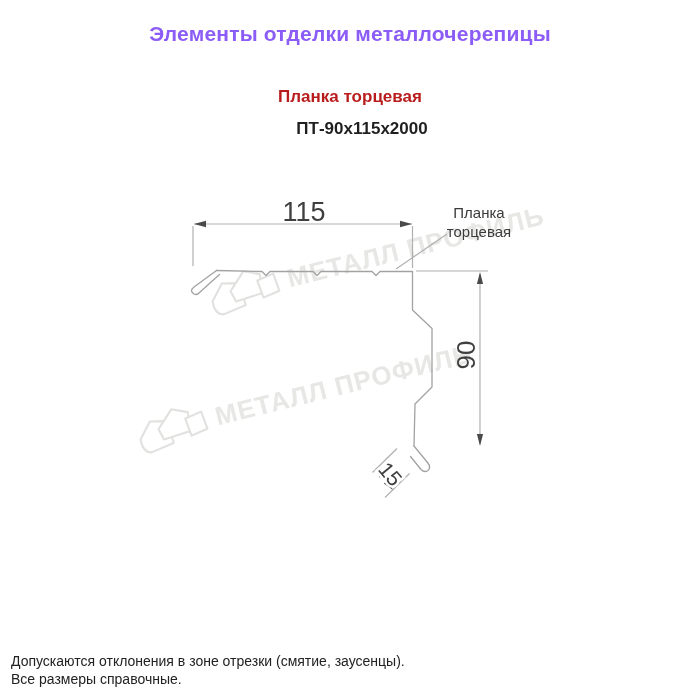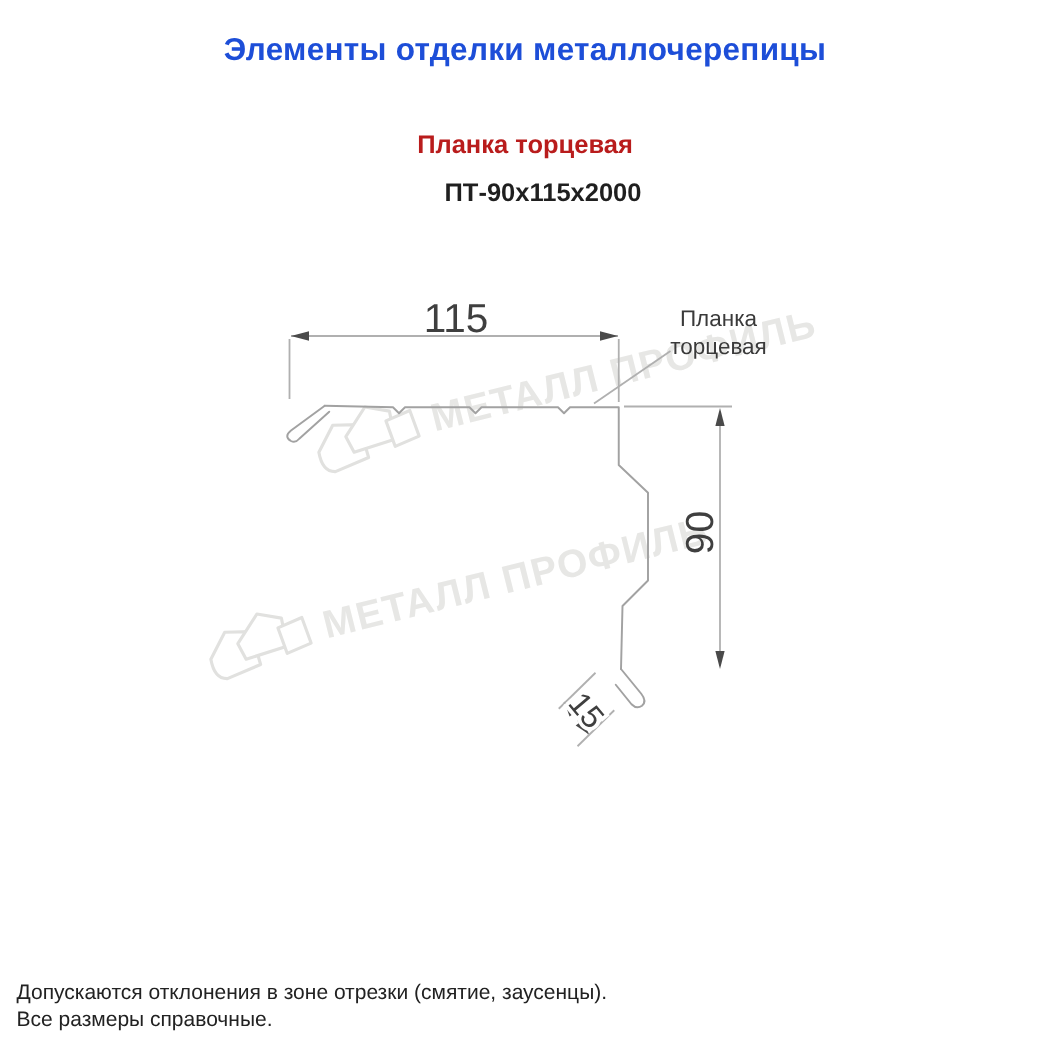--- a/index.html
+++ b/index.html
@@ -3,21 +3,21 @@
 <meta charset="utf-8">
 <style>
   html,body{margin:0;padding:0;}
   body{
     width:700px;height:700px;position:relative;overflow:hidden;
     background:#ffffff;
     font-family:"Liberation Sans", sans-serif;
   }
   .page-title{
     position:absolute;left:0;right:0;top:22px;
-    text-align:center;font-size:21px;font-weight:bold;color:#1d4ed8;
+    text-align:center;font-size:21px;font-weight:bold;color:#8b5cf6;
     letter-spacing:0.2px;
   }
   .product-name{
     position:absolute;left:0;right:0;top:87px;
     text-align:center;font-size:17px;font-weight:bold;color:#b91c1c;
   }
   .product-code{
     position:absolute;left:0;right:0;top:119px;
     text-align:center;font-size:17px;font-weight:bold;color:#1f1f1f;margin-left:24px;
   }

